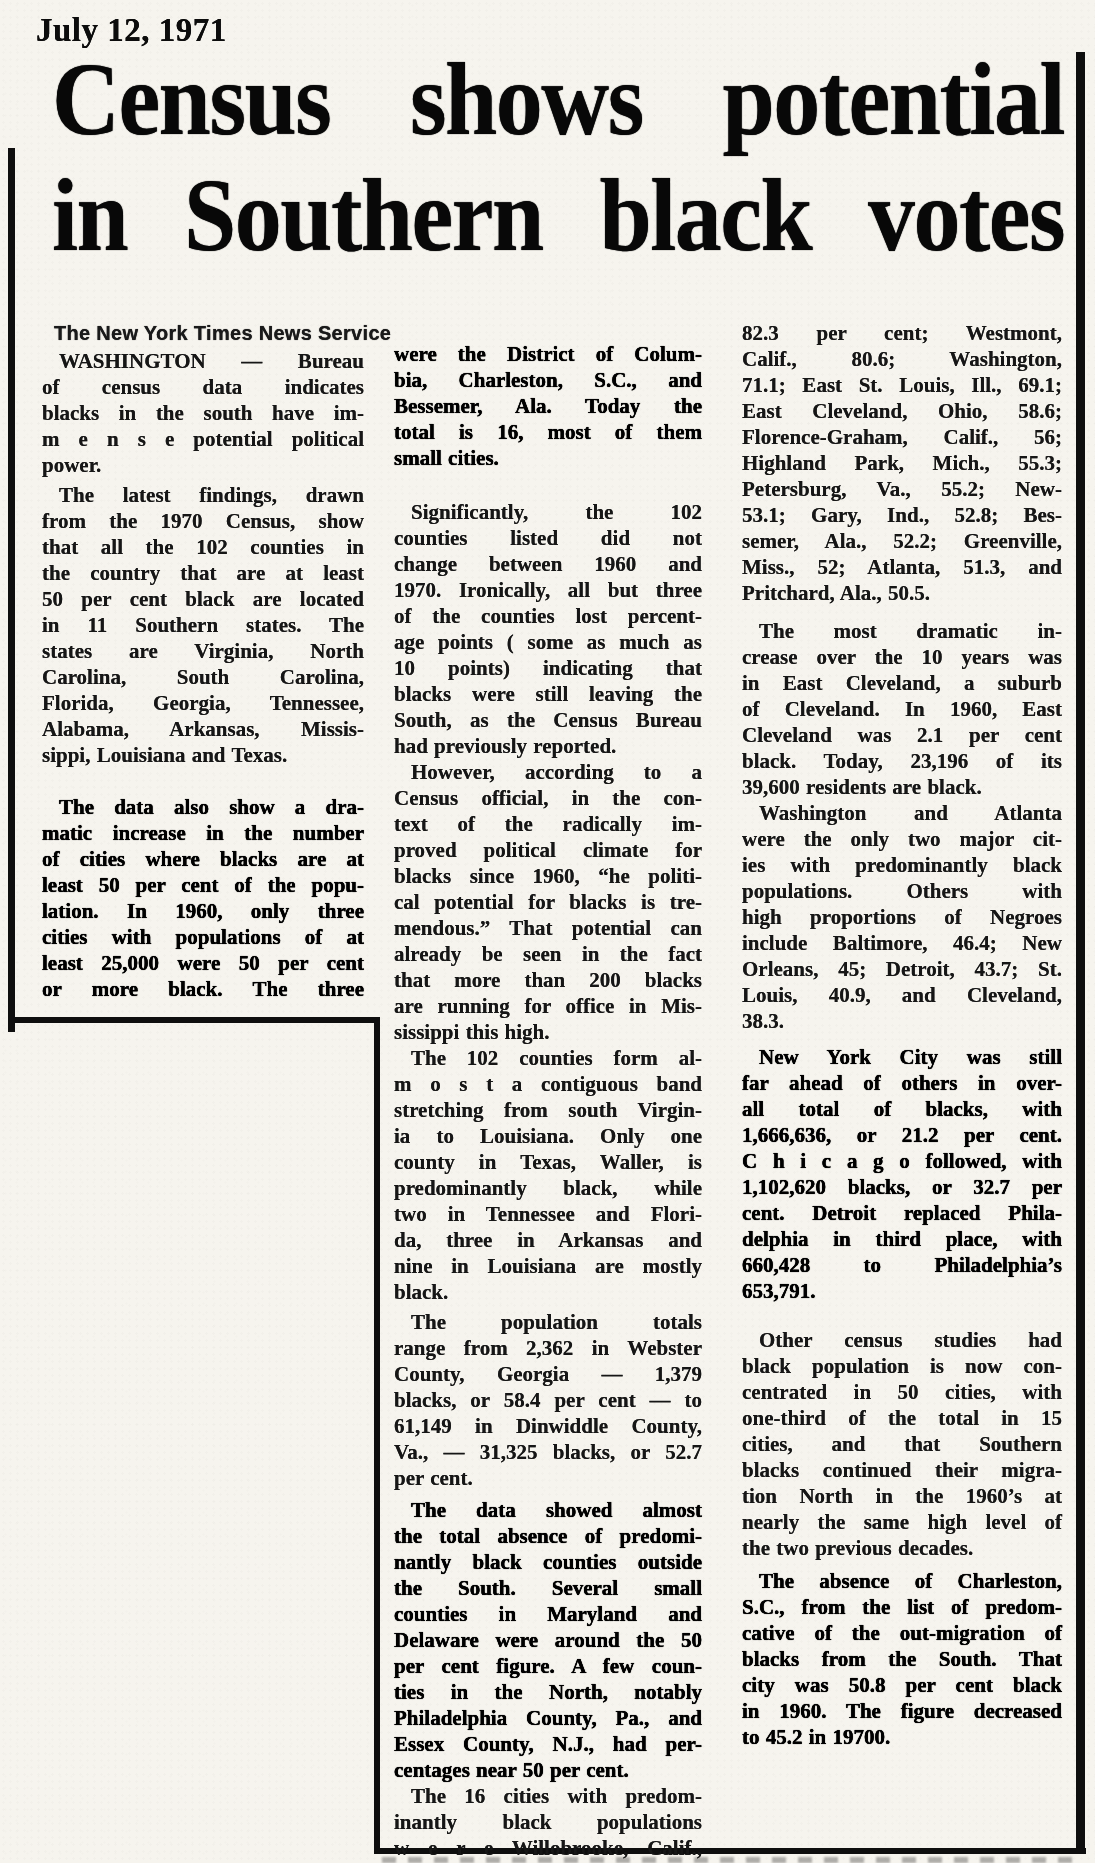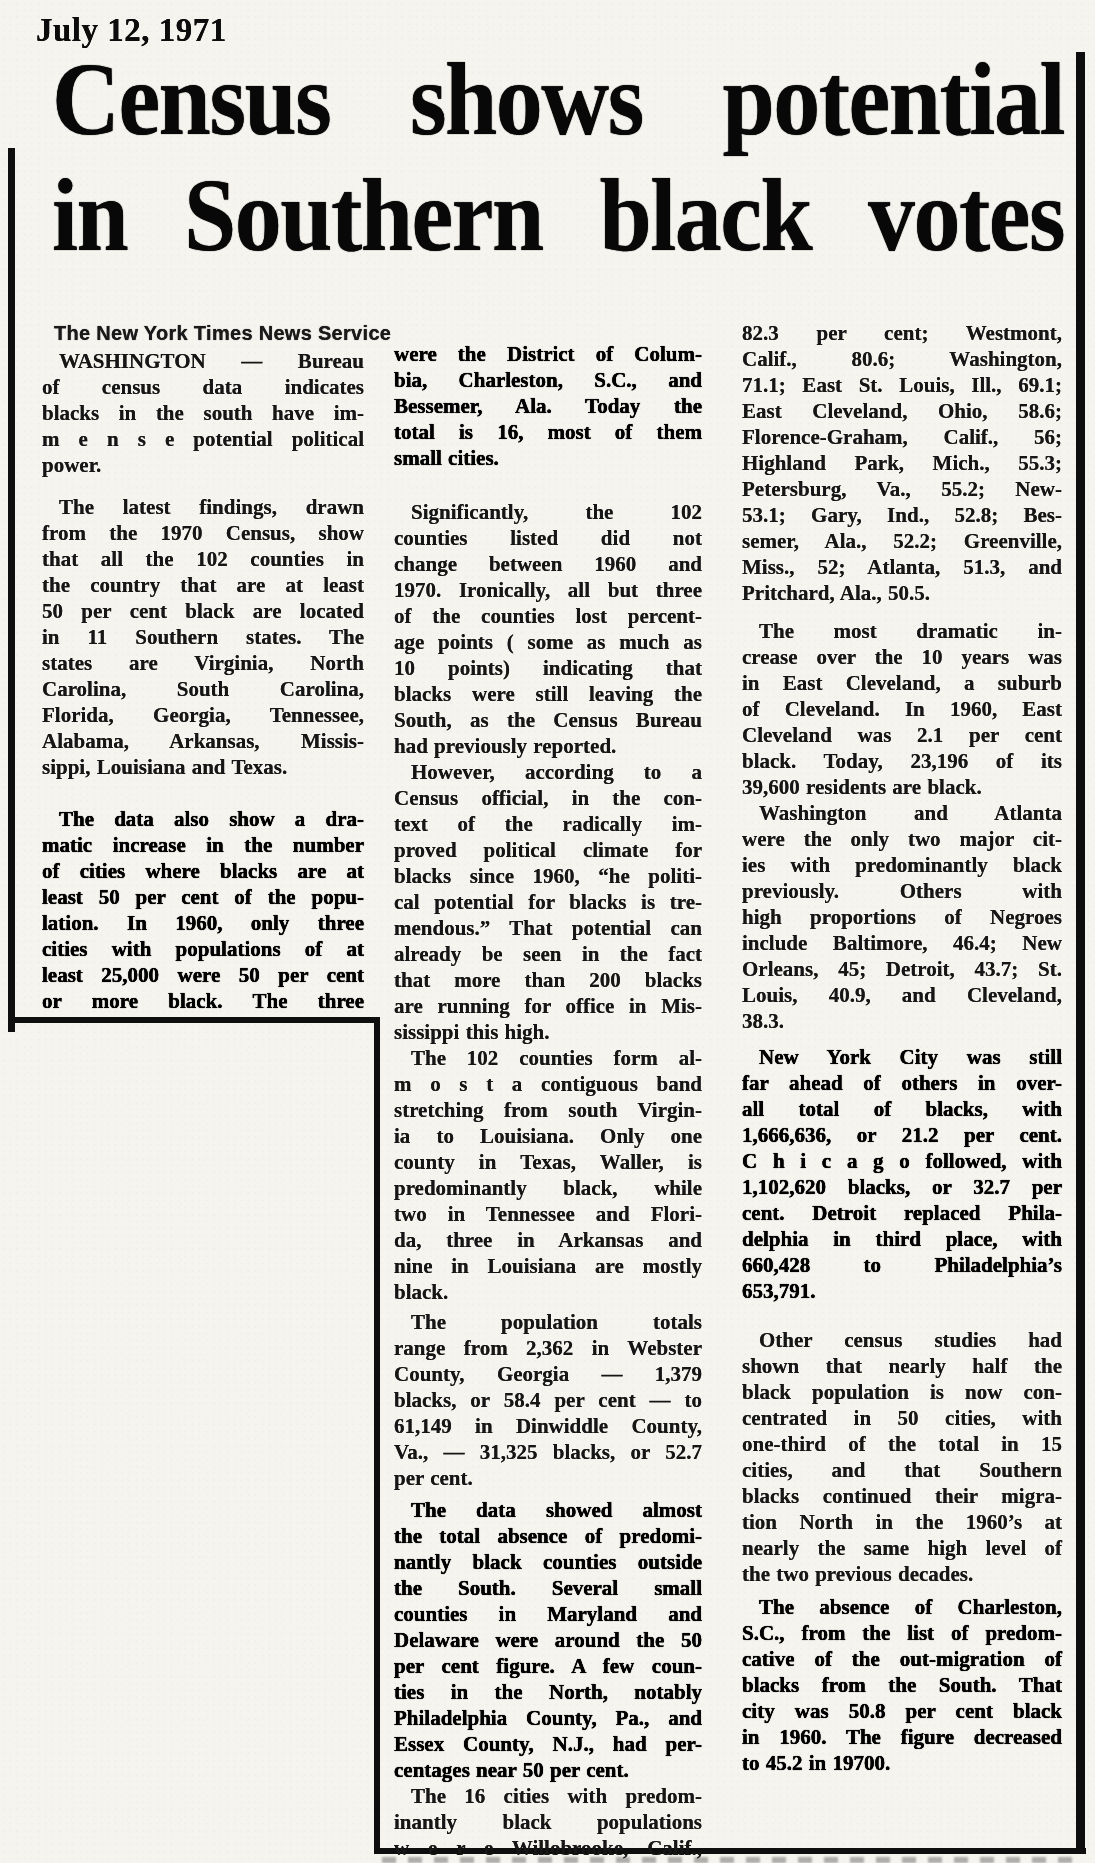--- a/index.html
+++ b/index.html
@@ -57,21 +57,21 @@
   #col3{left:742px;top:320px;width:320px;}
 
   .para{margin:0;}
   .line{text-align:justify;text-align-last:justify;}
   .para .line:last-child{text-align-last:left;}
   .para.cont .line:last-child{text-align-last:justify;}
   .para .line:first-child{text-indent:17px;}
   .para.noindent .line:first-child{text-indent:0;}
   .para.heavy{color:#000;text-shadow:0 0 0.9px #000, 0 0 0.4px #000;}
 
-  #col1 .para:nth-child(2){margin-top:16px;}
+  #col1 .para:nth-child(2){margin-top:4px;}
   #col1 .para:nth-child(3){margin-top:26px;}
   #col2 .para:nth-child(2){margin-top:28px;}
   #col2 .para:nth-child(5){margin-top:4px;}
   #col2 .para:nth-child(6){margin-top:6px;}
   #col3 .para:nth-child(2){margin-top:12px;}
   #col3 .para:nth-child(3){margin-top:0;}
   #col3 .para:nth-child(4){margin-top:10px;}
   #col3 .para:nth-child(5){margin-top:23px;}
   #col3 .para:nth-child(6){margin-top:7px;}
 
@@ -225,42 +225,41 @@
         <div class="line">in East Cleveland, a suburb</div>
         <div class="line">of Cleveland. In 1960, East</div>
         <div class="line">Cleveland was 2.1 per cent</div>
         <div class="line">black. Today, 23,196 of its</div>
         <div class="line">39,600 residents are black.</div>
       </div>
       <div class="para">
         <div class="line">Washington and Atlanta</div>
         <div class="line">were the only two major cit-</div>
         <div class="line">ies with predominantly black</div>
-        <div class="line">previously. Others with</div>
+        <div class="line">populations. Others with</div>
         <div class="line">high proportions of Negroes</div>
         <div class="line">include Baltimore, 46.4; New</div>
         <div class="line">Orleans, 45; Detroit, 43.7; St.</div>
         <div class="line">Louis, 40.9, and Cleveland,</div>
         <div class="line">38.3.</div>
       </div>
       <div class="para heavy">
         <div class="line">New York City was still</div>
         <div class="line">far ahead of others in over-</div>
         <div class="line">all total of blacks, with</div>
         <div class="line">1,666,636, or 21.2 per cent.</div>
         <div class="line">C h i c a g o followed, with</div>
         <div class="line">1,102,620 blacks, or 32.7 per</div>
         <div class="line">cent. Detroit replaced Phila-</div>
         <div class="line">delphia in third place, with</div>
         <div class="line">660,428 to Philadelphia’s</div>
         <div class="line">653,791.</div>
       </div>
       <div class="para">
         <div class="line">Other census studies had</div>
-        <div class="line">shown that nearly half the</div>
         <div class="line">black population is now con-</div>
         <div class="line">centrated in 50 cities, with</div>
         <div class="line">one-third of the total in 15</div>
         <div class="line">cities, and that Southern</div>
         <div class="line">blacks continued their migra-</div>
         <div class="line">tion North in the 1960’s at</div>
         <div class="line">nearly the same high level of</div>
         <div class="line">the two previous decades.</div>
       </div>
       <div class="para heavy">

